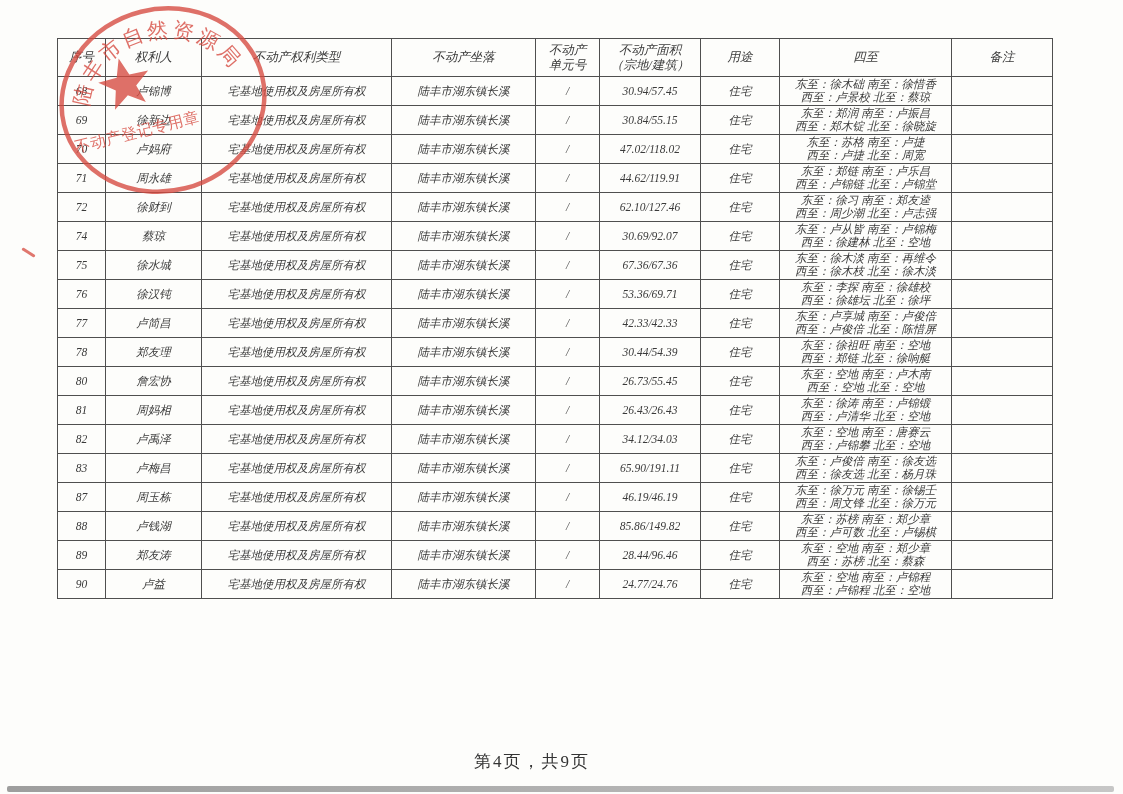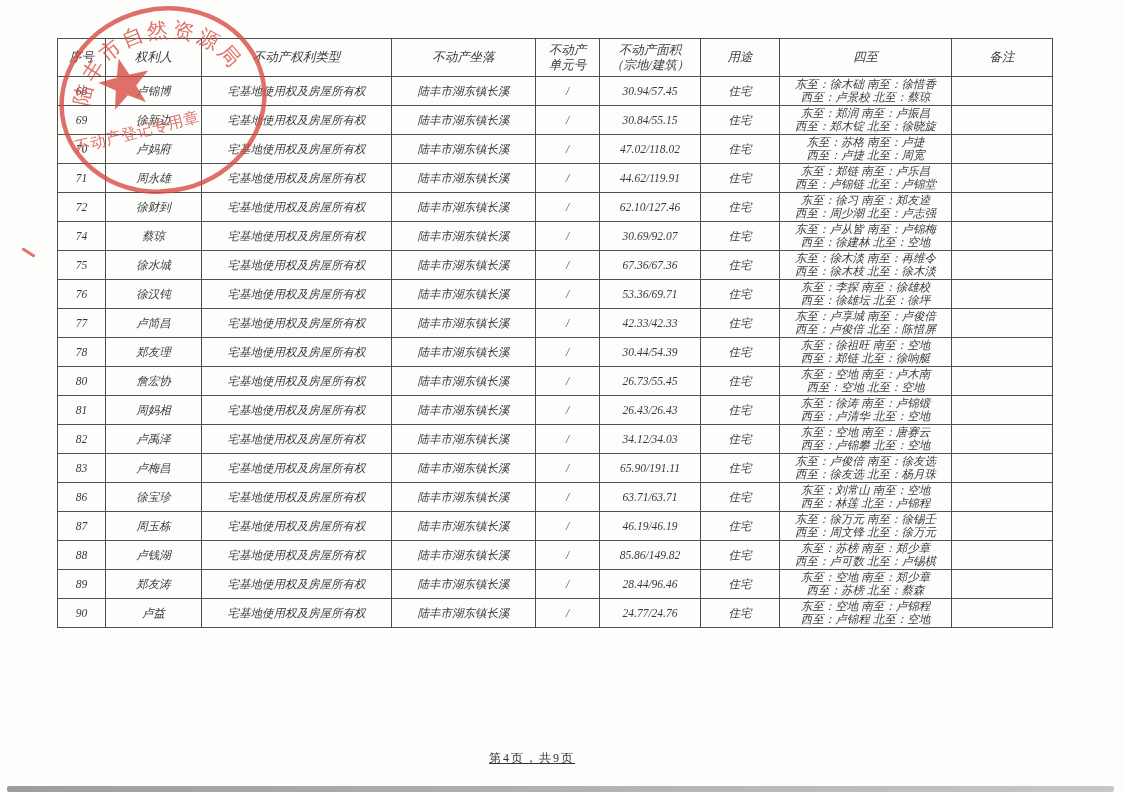--- a/index.html
+++ b/index.html
@@ -20,21 +20,21 @@
     padding:0 2px;overflow:hidden;
     font-weight:normal;
   }
   table.reg thead th{font-size:12.5px;height:37px;line-height:15px;color:#3a3a3a;}
   table.reg tbody tr{height:29px;}
   table.reg tbody td{font-size:11.5px;color:#3a3a3a;}
   td.c-bounds{font-size:11px;line-height:13.5px;padding:1px 2px;}
   td.c-serial{font-size:11px;}
   .footer{
     position:absolute;left:57px;top:750px;width:950px;
-    text-align:center;font-size:12px;color:#333;letter-spacing:2px;text-decoration:underline;
+    text-align:center;font-size:17px;color:#333;letter-spacing:2px;
   }
   .stamp{position:absolute;left:46px;top:0px;width:236px;height:202px;pointer-events:none;}
   .ink-mark{
     position:absolute;left:21px;top:251px;width:15px;height:3px;
     background:#d6493f;opacity:.75;transform:rotate(32deg);border-radius:2px;
   }
   .scan-edge{
     position:absolute;left:7px;right:9px;bottom:2px;height:6px;
     background:linear-gradient(to right,#8d8d8d 0%,#a6a6a6 55%,#bdbdbd 100%);
     opacity:.85;border-radius:2px;
@@ -281,34 +281,20 @@
       <td>/</td>
       <td>65.90/191.11</td>
       <td>住宅</td>
       <td class="c-bounds">
         <div>东至：卢俊倍 南至：徐友选</div>
             <div>西至：徐友选 北至：杨月珠</div>
       </td>
       <td></td>
     </tr>
         <tr>
-      <td class="c-serial">86</td>
-      <td>徐宝珍</td>
-      <td>宅基地使用权及房屋所有权</td>
-      <td>陆丰市湖东镇长溪</td>
-      <td>/</td>
-      <td>63.71/63.71</td>
-      <td>住宅</td>
-      <td class="c-bounds">
-        <div>东至：刘常山 南至：空地</div>
-            <div>西至：林莲 北至：卢锦程</div>
-      </td>
-      <td></td>
-    </tr>
-        <tr>
       <td class="c-serial">87</td>
       <td>周玉栋</td>
       <td>宅基地使用权及房屋所有权</td>
       <td>陆丰市湖东镇长溪</td>
       <td>/</td>
       <td>46.19/46.19</td>
       <td>住宅</td>
       <td class="c-bounds">
         <div>东至：徐万元 南至：徐锡壬</div>
             <div>西至：周文锋 北至：徐万元</div>

